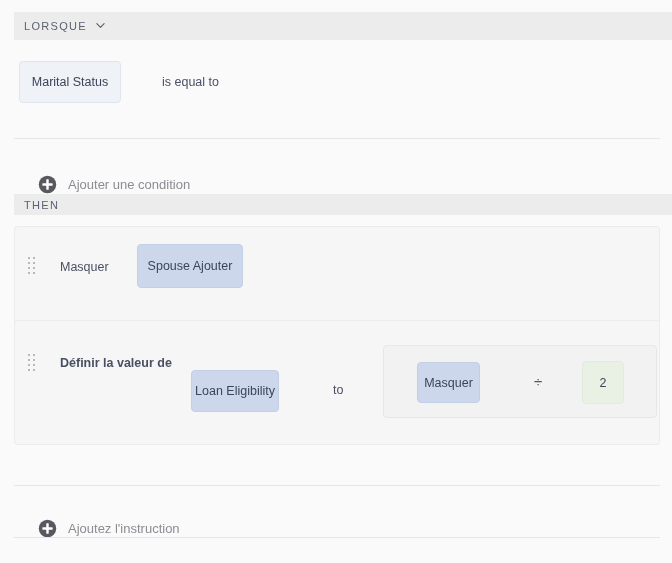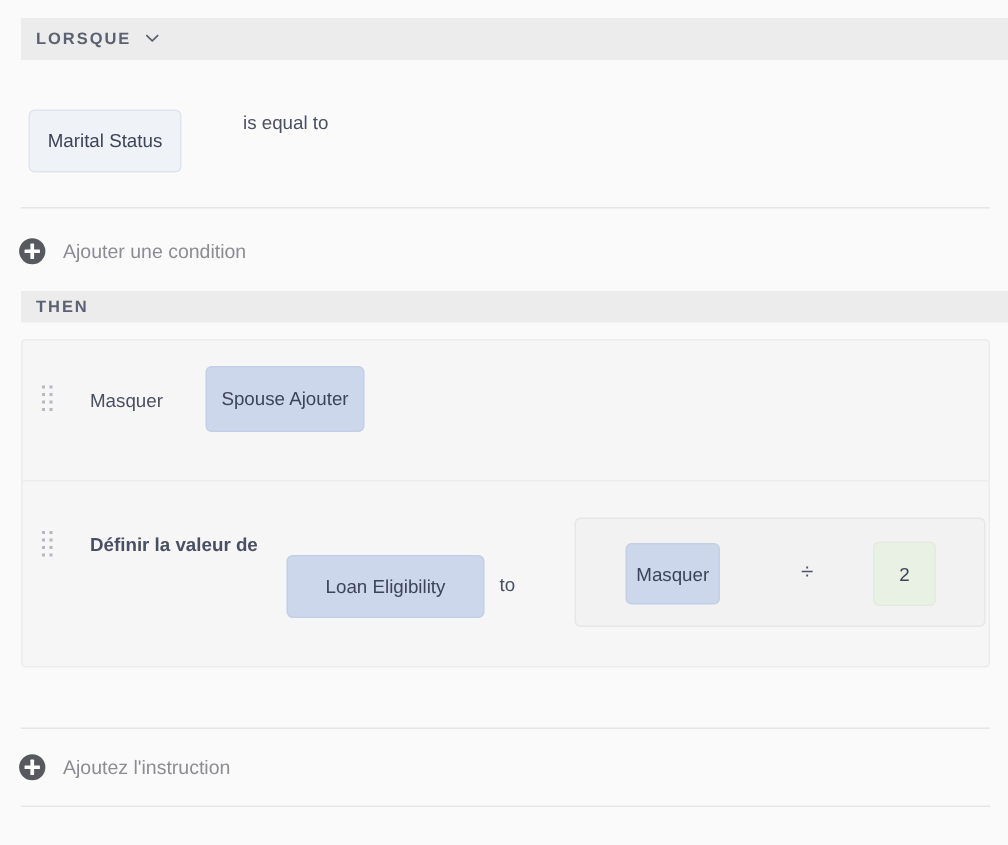--- a/index.html
+++ b/index.html
@@ -31,21 +31,21 @@
     background: #ececec;
     display: flex;
     align-items: center;
     padding-left: 10px;
     box-sizing: border-box;
   }
   .band-label {
     font-size: 11px;
     letter-spacing: 1.3px;
     color: #5b6170;
-    font-weight: 700;
+    font-weight: 400;
     text-transform: uppercase;
     white-space: nowrap;
   }
   .chevron-down {
     display: inline-block;
     width: 9px;
     height: 9px;
     margin-left: 9px;
     position: relative;
     top: -1px;
@@ -75,21 +75,20 @@
     justify-content: center;
     box-sizing: border-box;
     font-size: 12.5px;
     border-radius: 4px;
     white-space: nowrap;
     color: #3d4458;
   }
   .chip-field-light {
     background: #eff2f7;
     border: 1px solid #dfe4ee;
-    margin-top: 12px;
   }
   .chip-field {
     background: #ccd7ec;
     border: 1px solid #c3cfe6;
   }
   .chip-value {
     background: #e9f0e4;
     border: 1px solid #e3ebdd;
   }
 
@@ -100,22 +99,23 @@
     text-align: right;
   }
 
   
   .add-row {
     position: absolute;
     left: 0;
     display: flex;
     align-items: center;
     gap: 11px;
-    padding-left: 12px;
+    padding-left: 38px;
     cursor: pointer;
+    margin-top: 17px;
   }
   .plus-icon {
     width: 19px;
     height: 19px;
     flex: 0 0 auto;
   }
   .plus-icon svg { display: block; }
   .add-label {
     font-size: 13px;
     color: #8c8c93;
@@ -230,21 +230,21 @@
       <span style="left:0;  top:5px;"></span>
         <span style="left:5px; top:5px;"></span>
       <span style="left:0;  top:10px;"></span>
         <span style="left:5px; top:10px;"></span>
       <span style="left:0;  top:15px;"></span>
         <span style="left:5px; top:15px;"></span>
     </div>
 
     <span class="plain-text" style="position:absolute; left:45px; top:35px;font-weight:bold;">Définir la valeur de</span>
 
-    <div class="chip chip-field" style="position:absolute; left:176px; top:49px; width:132px; height:42px;">
+    <div class="chip chip-field" style="position:absolute; left:176px; top:49px; width:88px; height:42px;">
       <span>Loan Eligibility</span>
     </div>
 
     <span class="plain-text" style="position:absolute; left:318px; top:62px;">to</span>
 
     <div class="formula-box" style="left:368px; top:24px; width:274px; height:73px;">
 
       <div class="chip chip-field" style="position:absolute; left:33px; top:16px; width:63px; height:41px;">
         <span>Masquer</span>
       </div>

